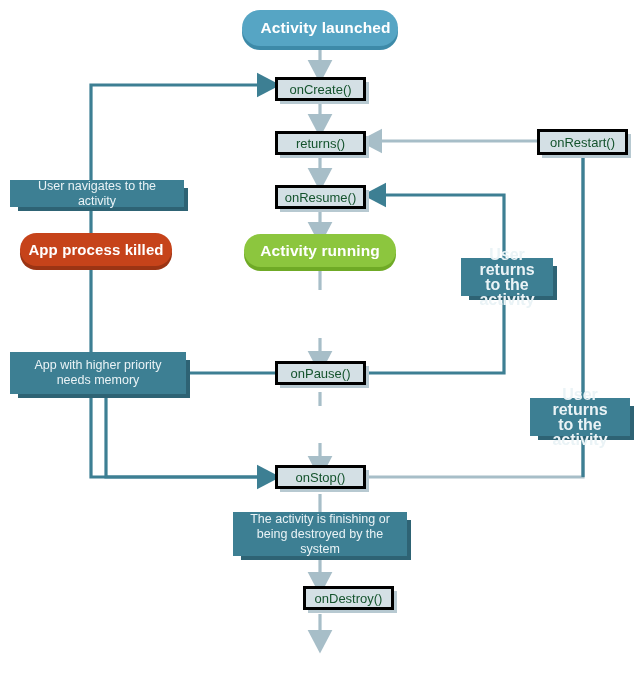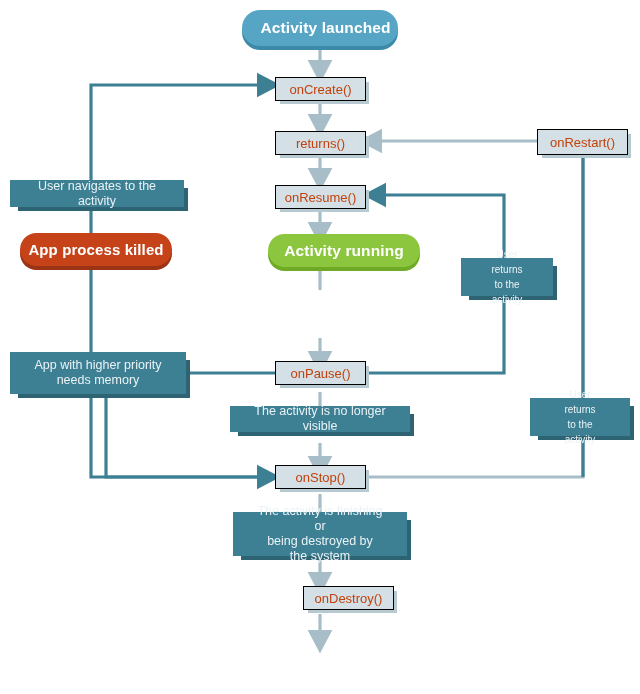--- a/index.html
+++ b/index.html
@@ -26,40 +26,40 @@
     text-align:center;
     letter-spacing:.1px;
   }
   .pill.blue  {background:#56a5c4;box-shadow:0 4px 0 0 #3d8aa8;padding-left:11px;}
   .pill.green {background:#8cc63e;box-shadow:0 4px 0 0 #6faa26;}
   .pill.orange{background:#ef5a28;box-shadow:0 4px 0 0 #c6431a;}
 
   
   .callback{
     background:#d4e0e5;
-    color:#c2410c;
-    border:1px solid #000000;
+    color:#14532d;
+    border:3px solid #000000;
     display:flex;align-items:center;justify-content:center;
     text-align:center;
     font-size:13px;
     box-shadow:4px 4px 0 -1px #b7c9d1;
   }
 
   
   .banner{
     background:#3d7f93;
     color:#eaf3f6;
     display:flex;align-items:center;justify-content:center;
     text-align:center;
     font-size:12.5px;
     line-height:15px;
-    padding:0 24px;
+    padding:0 16px;
     box-shadow:6px 6px 0 -2px #2e6374;
   }
-  .banner.small{font-size:10px;}
+  .banner.small{font-size:16px;font-weight:bold;}
 
   .lbl{pointer-events:none;}
 </style>
 </head>
 <body>
 
 <div id="stage">
 
   <svg id="wires" viewBox="0 0 640 694" width="640" height="694">
     <defs>
@@ -111,32 +111,29 @@
   </div>
 
   <div class="node callback" style="left:275px;top:131px;width:91px;height:24px;">
     <span class="lbl">returns()</span>
   </div>
 
   <div class="node callback" style="left:275px;top:185px;width:91px;height:24px;align-items:center;">
     <span class="lbl">onResume()</span>
   </div>
 
-  <div class="node pill green" style="left:244px;top:234px;width:152px;height:33px;font-size:15.5px;margin-left:24px;">
+  <div class="node pill green" style="left:244px;top:234px;width:152px;height:33px;font-size:15.5px;">
     <span class="lbl">Activity running</span>
   </div>
 
 
   <div class="node callback" style="left:275px;top:361px;width:91px;height:24px;">
     <span class="lbl">onPause()</span>
   </div>
 
-  <div class="node banner" style="left:230px;top:406px;width:180px;height:26px;">
-    <span class="lbl">The activity is no longer visible</span>
-  </div>
 
   <div class="node callback" style="left:275px;top:465px;width:91px;height:24px;">
     <span class="lbl">onStop()</span>
   </div>
 
   <div class="node banner" style="left:233px;top:512px;width:174px;height:44px;flex-direction:column;">
     <span class="lbl">The activity is finishing or</span>
     <span class="lbl">being destroyed by the system</span>
   </div>
 

